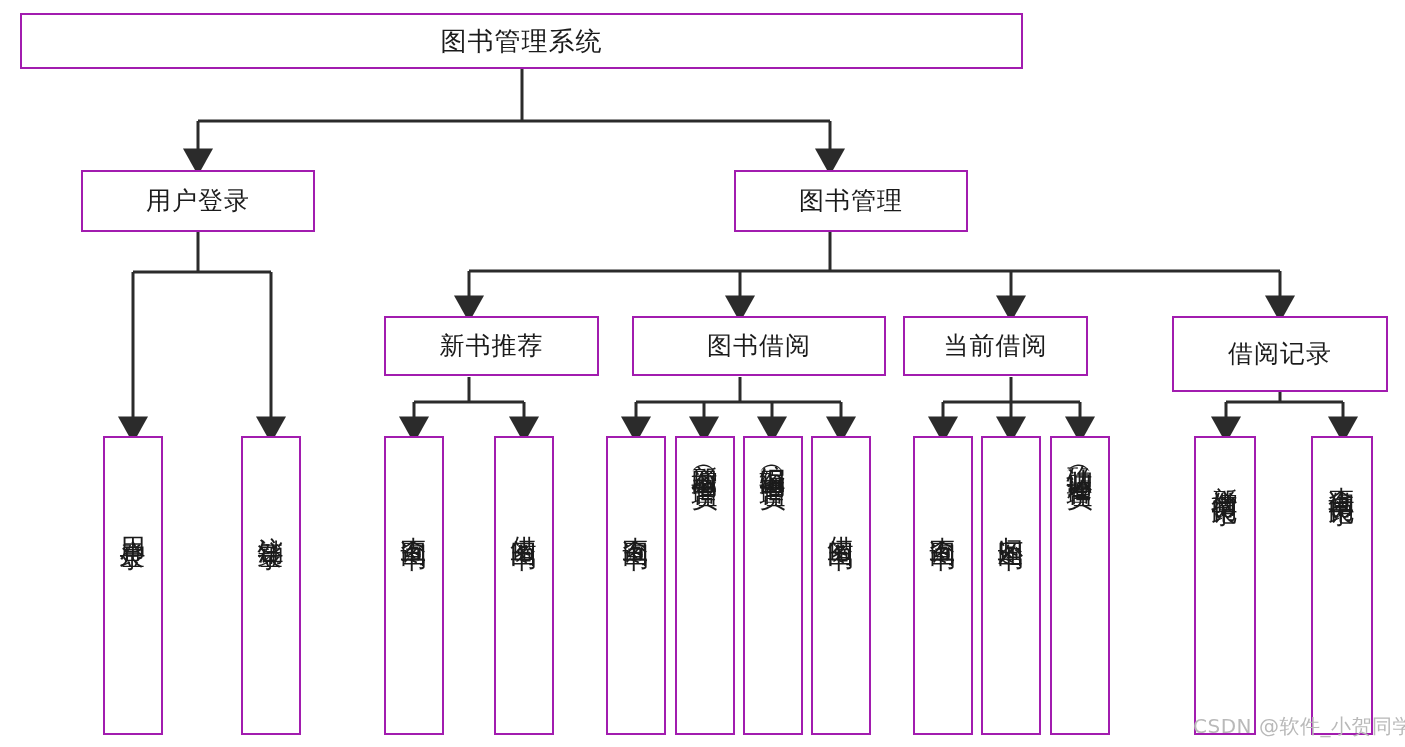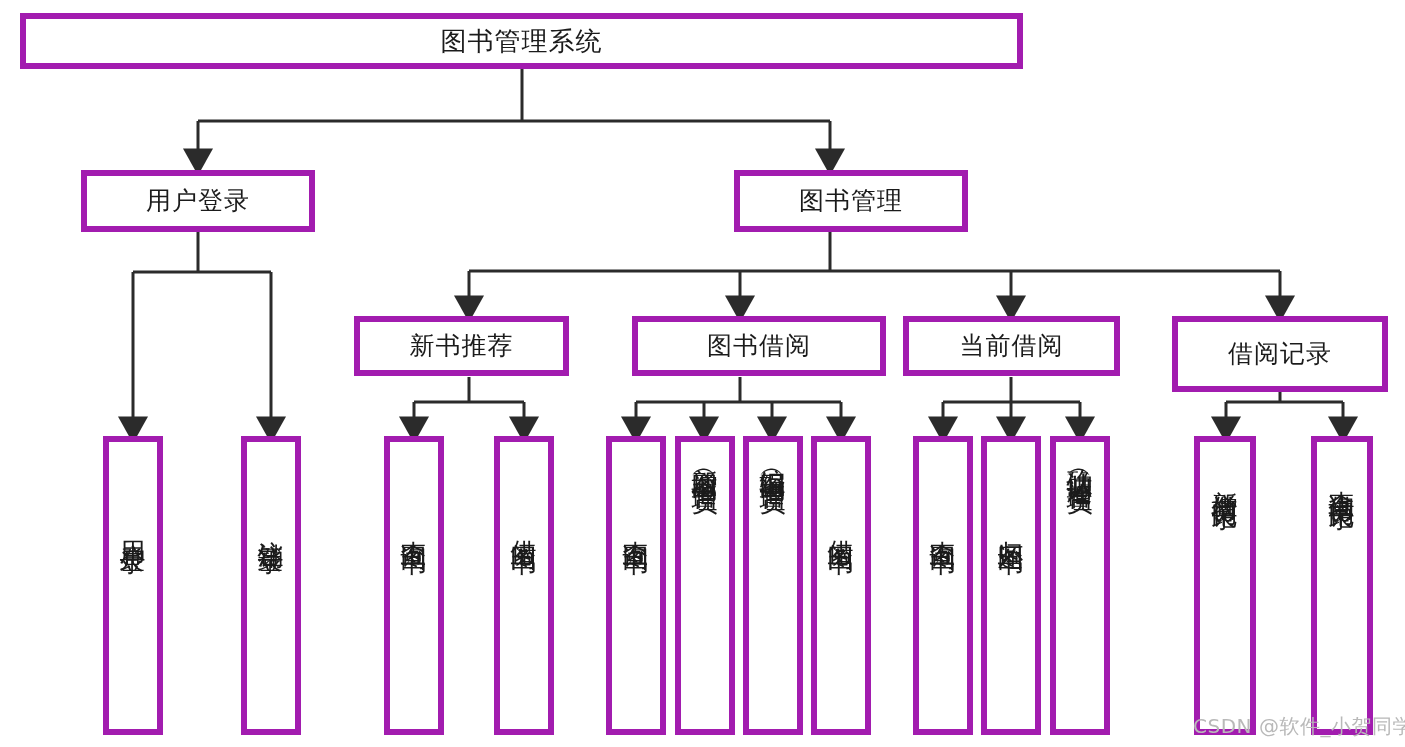--- a/index.html
+++ b/index.html
@@ -23,21 +23,21 @@
     left: 0;
     top: 0;
     width: 1405px;
     height: 747px;
     pointer-events: none;
   }
   .node {
     position: absolute;
     box-sizing: border-box;
     background: #ffffff;
-    border: 6px solid #a21caf;
+    border: 2px solid #a21caf;
     display: flex;
     align-items: center;
     justify-content: center;
     overflow: hidden;
   }
   .node-label {
     color: #1b1b1b;
     letter-spacing: 1px;
     white-space: nowrap;
     line-height: 1.18;
@@ -131,29 +131,29 @@
   </div>
 
   <div class="node horiz" style="left:81px; top:170px; width:234px; height:62px;">
     <span class="node-label">用户登录</span>
   </div>
 
   <div class="node horiz" style="left:712px; top:170px; width:234px; height:62px;margin-left:22px;">
     <span class="node-label">图书管理</span>
   </div>
 
-  <div class="node horiz" style="left:354px; top:316px; width:215px; height:60px;">
+  <div class="node horiz" style="left:384px; top:316px; width:215px; height:60px;">
     <span class="node-label">新书推荐</span>
   </div>
 
   <div class="node horiz" style="left:632px; top:316px; width:254px; height:60px;">
     <span class="node-label">图书借阅</span>
   </div>
 
-  <div class="node horiz" style="left:903px; top:316px; width:217px; height:60px;">
+  <div class="node horiz" style="left:903px; top:316px; width:185px; height:60px;">
     <span class="node-label">当前借阅</span>
   </div>
 
   <div class="node horiz" style="left:1172px; top:316px; width:216px; height:76px;">
     <span class="node-label">借阅记录</span>
   </div>
 
   <div class="node vert" style="left:103px; top:436px; width:60px; height:299px; padding-top:78px;">
     <span class="node-label">用户登录</span>
   </div>

